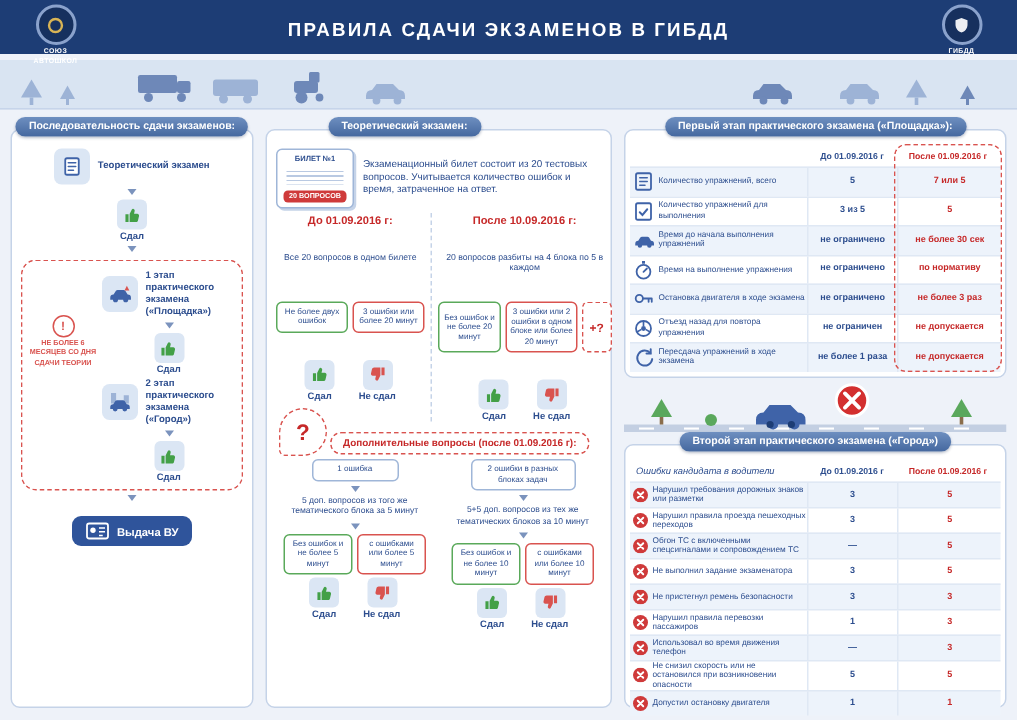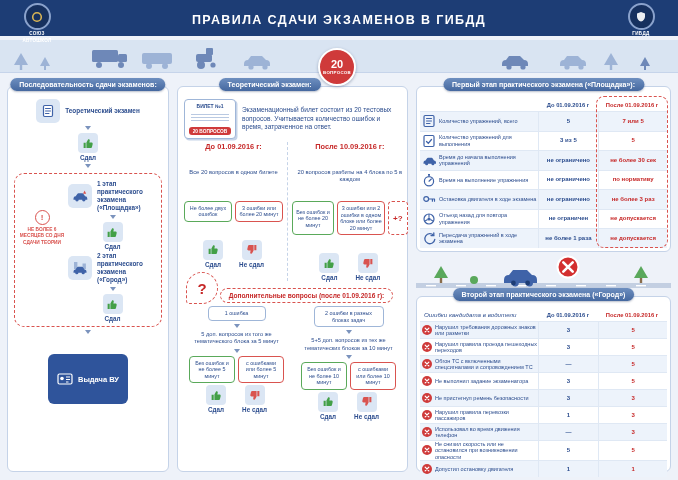--- a/index.html
+++ b/index.html
@@ -46,21 +46,21 @@
   .outcome .lab{font-size:6.3px;font-weight:bold;color:#2c4d8e;}
   .thumbbox{width:20px;height:20px;background:#dbe6f4;border-radius:4px;display:flex;align-items:center;justify-content:center;}
   .thumb{width:13px;height:13px;fill:#43a047;}
   .thumb.down{fill:#d9534f;transform:rotate(180deg);}
   .dashbox{border:1.5px dashed #d9534f;border-radius:10px;padding:6px 4px 4px;margin-top:2px;display:flex;gap:3px;width:148px;box-sizing:border-box;}
   .warncol{width:46px;display:flex;flex-direction:column;align-items:center;gap:2px;padding-top:30px;}
   .warn-circle{width:13px;height:13px;border-radius:50%;border:1.5px solid #d9534f;color:#d9534f;
                font-size:8px;font-weight:bold;display:flex;align-items:center;justify-content:center;}
   .warn-text{color:#d9534f;font-size:4.8px;font-weight:bold;text-align:center;line-height:1.35;}
   .dashsteps{flex:1;display:flex;flex-direction:column;align-items:center;gap:2px;}
-  .finalbox{margin-top:17px;background:#2f549b;color:#fff;border-radius:6px;display:flex;align-items:center;gap:5px;padding:19px 9px;}
+  .finalbox{margin-top:7px;background:#2f549b;color:#fff;border-radius:6px;display:flex;align-items:center;gap:5px;padding:4px 9px;}
   .finalbox .lab{font-size:7.5px;font-weight:bold;}
 
   
   .theory{display:flex;flex-direction:column;padding:12px 6px 5px;box-sizing:border-box;height:100%;gap:3px;}
   .trow1{display:flex;gap:6px;align-items:center;}
   .ticket{width:52px;height:40px;border:1px solid #9fb6d8;border-radius:4px;background:#fff;display:flex;
           flex-direction:column;align-items:center;justify-content:space-between;padding:3px 2px;box-sizing:border-box;
           box-shadow:1.5px 1.5px 0 #c5d3e8;flex:0 0 auto;}
   .ticket .tt{font-size:5px;font-weight:bold;color:#2c4d8e;}
   .ticket .lines{width:82%;height:9px;background:repeating-linear-gradient(#b9c9e2 0 1px,transparent 1px 3px);}
@@ -174,24 +174,20 @@
         <circle cx="201" cy="25" r="4"></circle>
           <circle cx="213" cy="25" r="2.6"></circle>
         <path d="M502 24q0-4 4-4l3-4h11l4 4q4 0 4 4v2h-26z"></path>
         <circle cx="509" cy="27" r="2.6"></circle>
           <circle cx="523" cy="27" r="2.6"></circle>
         <path d="M640 26l5-9 5 9z"></path>
           <rect x="644" y="26" width="2" height="4"></rect>
       </g>
     </svg>
   </div>
-  <div class="band-badge">
-    <div class="n">20</div>
-    <div class="w">ВОПРОСОВ</div>
-  </div>
 
   <div class="panel" id="p-seq">
     <div class="pill">Последовательность сдачи экзаменов:</div>
     <div class="seq">
       <div class="step">
         <div class="ibox">
           <svg width="14" height="14" viewBox="0 0 14 14">
               <rect x="2.5" y="1.5" width="9" height="11" rx="1.2" fill="#fff" stroke="#3f63a8" stroke-width="1.2"></rect>
               <path d="M4.5 4.5h5M4.5 7h5M4.5 9.5h3.5" stroke="#3f63a8" stroke-width="1" stroke-linecap="round"></path>
             </svg>

